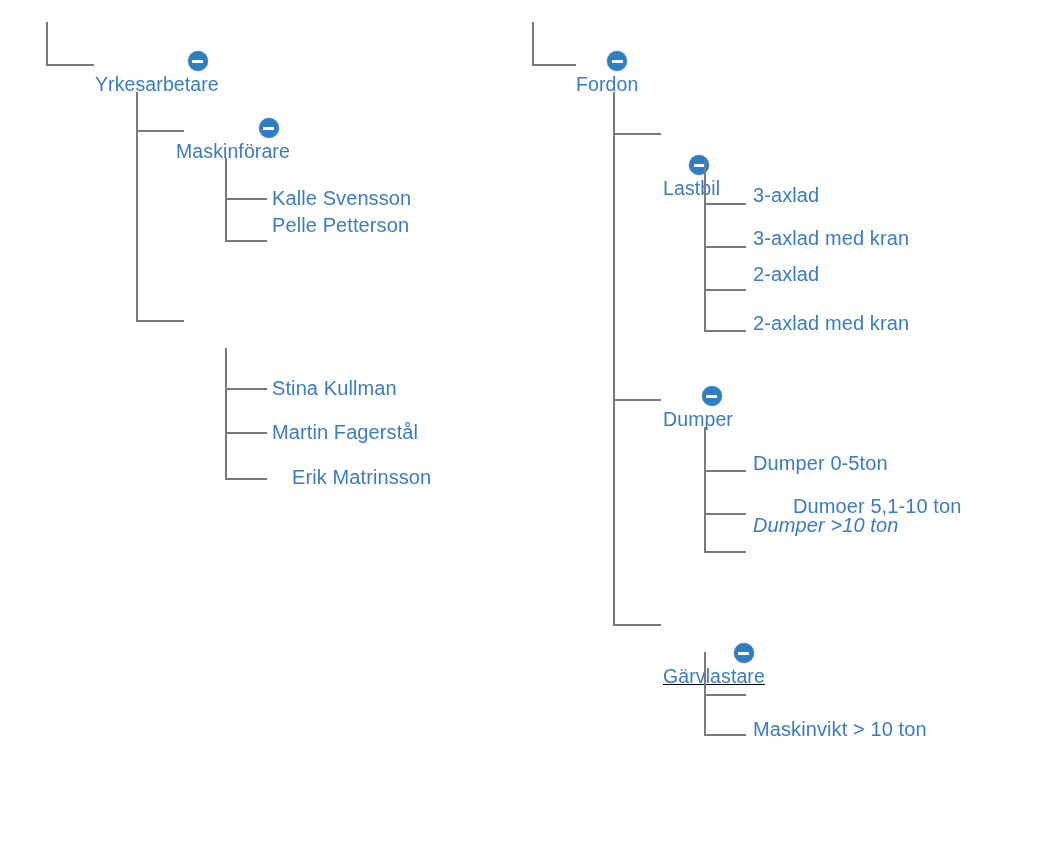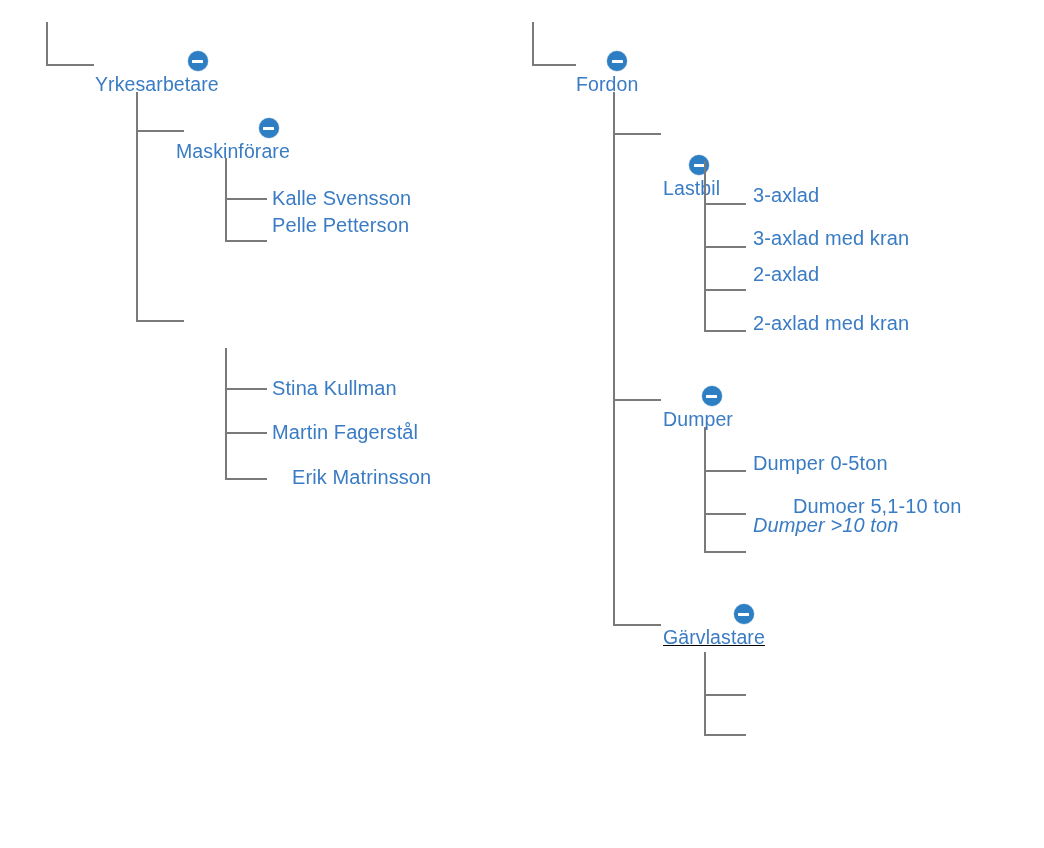--- a/index.html
+++ b/index.html
@@ -188,25 +188,28 @@
   <div class="node leaf-node" style="left:753px; top:450px;">
     <span class="node-label">Dumper 0-5ton</span>
   </div>
   <div class="node leaf-node" style="left:753px; top:493px;margin-left:40px;">
     <span class="node-label">Dumoer 5,1-10 ton</span>
   </div>
   <div class="node leaf-node" style="left:753px; top:512px;font-style:italic;">
     <span class="node-label">Dumper &gt;10 ton</span>
   </div>
 
-  <div class="node branch-node" style="left:663px; top:604px;text-decoration:underline;">
+  <div class="node branch-node" style="left:663px; top:643px;text-decoration:underline;">
     <span class="toggle-icon">
         <span class="bar"></span>
       </span>
     <span class="node-label">Gärvlastare</span>
   </div>
 
   <div class="connector v" style="left:704px; top:652px; height:83px;"></div>
   <div class="connector h" style="left:704px; top:694px; width:42px;"></div>
   <div class="connector h" style="left:704px; top:734px; width:42px;"></div>
 
+  <div class="node leaf-node" style="left:753px; top:716px;">
+    <span class="node-label">Maskinvikt &gt; 10 ton</span>
+  </div>
 
 </div>
 
 </body></html>

